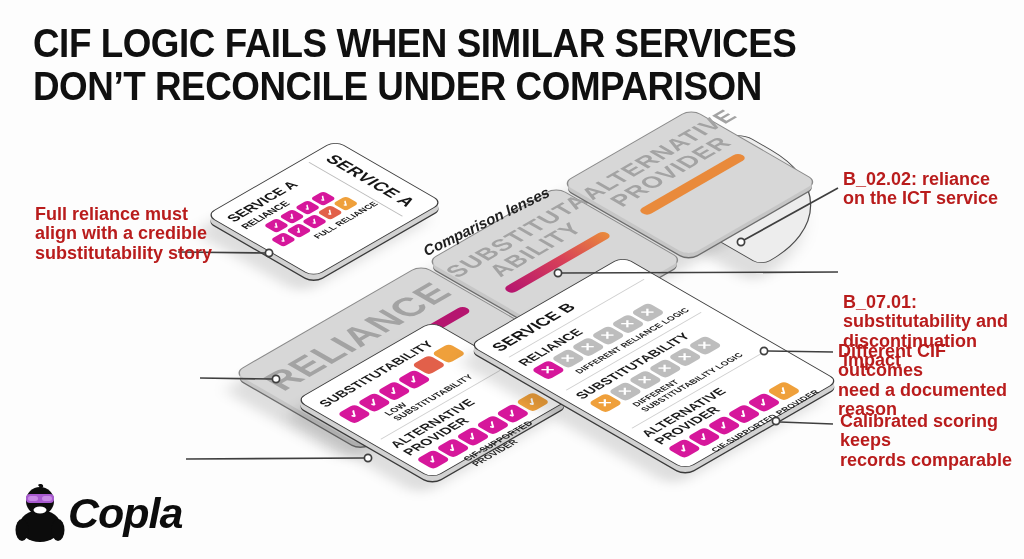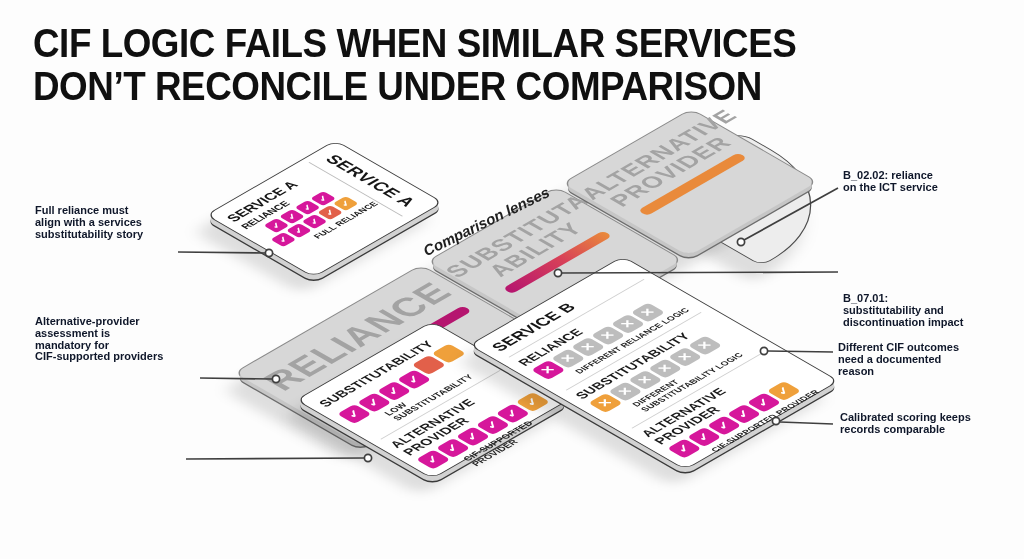--- a/index.html
+++ b/index.html
@@ -68,21 +68,21 @@
   .caption-xs{font-size:8.5px;}
 
   
   .band-label{position:absolute;left:424px;top:243px;font-size:15px;font-style:italic;
               font-weight:bold;color:#1f1f1f;transform:rotate(-26deg);transform-origin:0 50%;}
 
   
   .lines{position:absolute;left:0;top:0;pointer-events:none;}
 
   
-  .callout{position:absolute;font-size:11px;line-height:1.07;font-weight:bold;color:#0f172a;}
+  .callout{position:absolute;font-size:18px;line-height:1.07;font-weight:bold;color:#b91c1c;}
   .c-l1{left:35px;top:205px;} .c-l2{left:35px;top:316px;} .c-l3{left:35px;top:423px;}
   .c-r1{left:843px;top:170px;} .c-r2{left:843px;top:260px;margin-top:33px;}
   .c-r3{left:838px;top:342px;} .c-r4{left:840px;top:412px;}
 
   
   .logo{position:absolute;left:14px;top:484px;display:flex;align-items:center;gap:2px;}
   .logo-text{font-size:43px;font-weight:800;font-style:italic;letter-spacing:-1px;color:#0c0c0c;}
 </style>
 </head>
 <body>
@@ -172,31 +172,41 @@
       <circle cx="276" cy="379" r="3.6"></circle>
       <circle cx="368" cy="458" r="3.6"></circle>
       <circle cx="741" cy="242" r="3.6"></circle>
       <circle cx="558" cy="273" r="3.6"></circle>
       <circle cx="764" cy="351" r="3.6"></circle>
       <circle cx="776" cy="421" r="3.6"></circle>
     </g>
   </svg>
 
   <div class="callout prelines c-l1">Full reliance must
-align with a services
+align with a credible
 substitutability story</div>
-  <div class="callout prelines c-l2">Alternative-provider
-assessment is
-mandatory for
-CIF-supported providers</div>
   <div class="callout prelines c-r1">B_02.02: reliance
 on the ICT service</div>
   <div class="callout prelines c-r2">B_07.01:
 substitutability and
 discontinuation impact</div>
   <div class="callout prelines c-r3">Different CIF outcomes
 need a documented
 reason</div>
   <div class="callout prelines c-r4">Calibrated scoring keeps
 records comparable</div>
 
+  <div class="logo">
+    <svg width="52" height="58" viewBox="0 0 52 58">
+      <path d="M24,1 C26,-1 30,0 29,3 L27,5 Z" fill="#0c0c0c"></path>
+      <circle cx="26" cy="17" r="14" fill="#0c0c0c"></circle>
+      <ellipse cx="26" cy="42" rx="21" ry="16" fill="#0c0c0c"></ellipse>
+      <ellipse cx="8" cy="46" rx="6.5" ry="11" fill="#0c0c0c"></ellipse>
+      <ellipse cx="44" cy="46" rx="6.5" ry="11" fill="#0c0c0c"></ellipse>
+      <rect x="12" y="10" width="28" height="9" rx="4" fill="#a85ad0"></rect>
+      <rect x="14" y="12" width="10" height="5" rx="2.5" fill="#c98ae6"></rect>
+      <rect x="28" y="12" width="10" height="5" rx="2.5" fill="#c98ae6"></rect>
+      <ellipse cx="26" cy="26" rx="6.5" ry="3.5" fill="#ffffff"></ellipse>
+    </svg>
+    <span class="logo-text">Copla</span>
+  </div>
 
 </div>
 
 </body></html>

